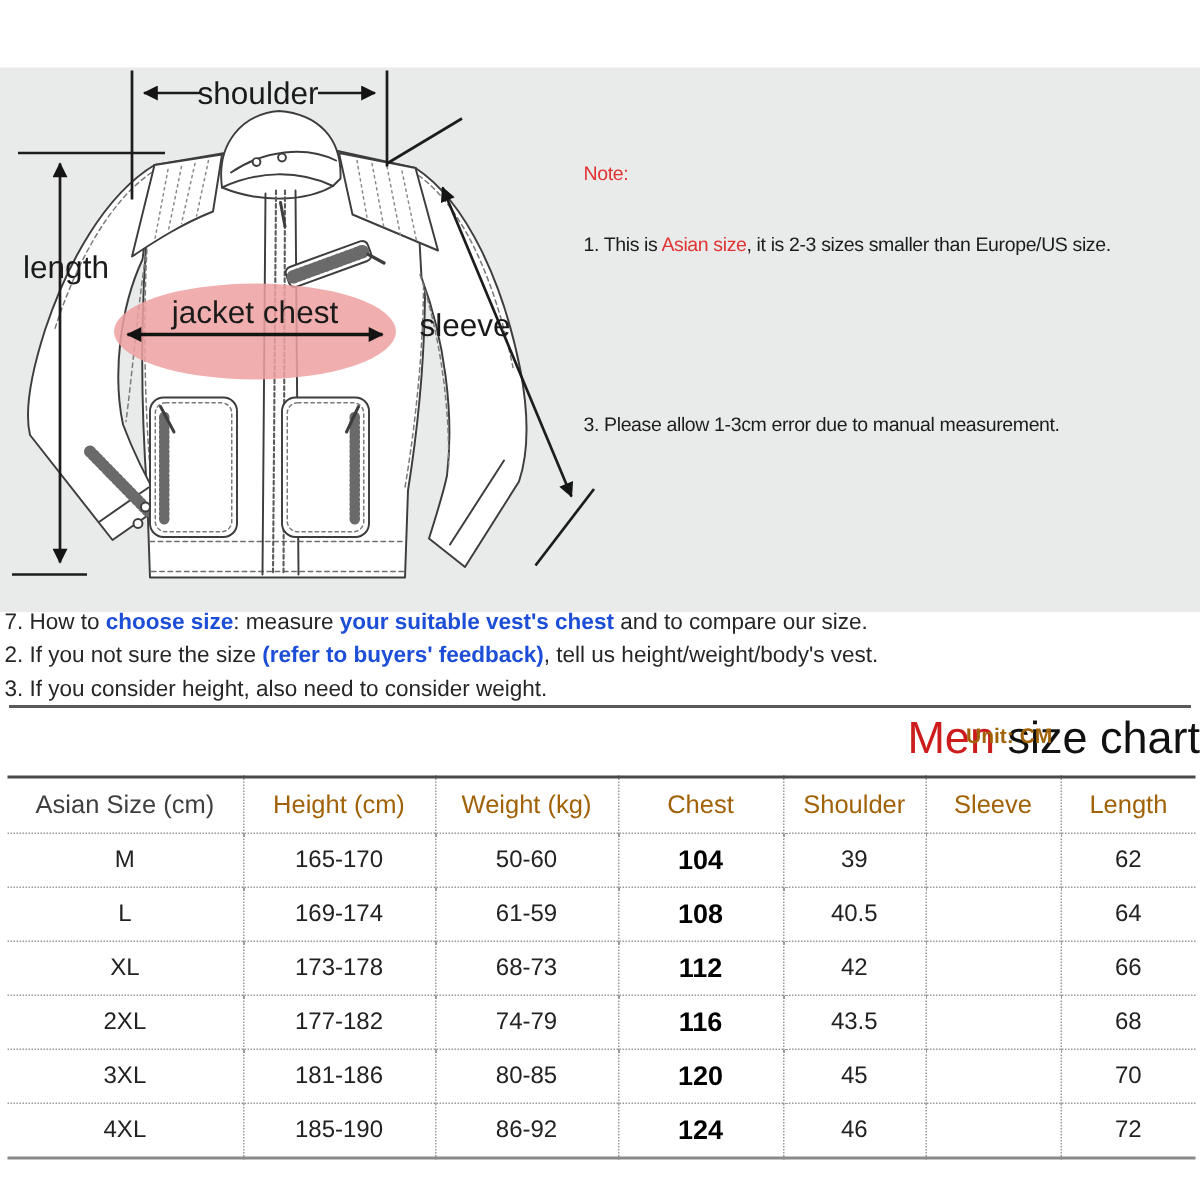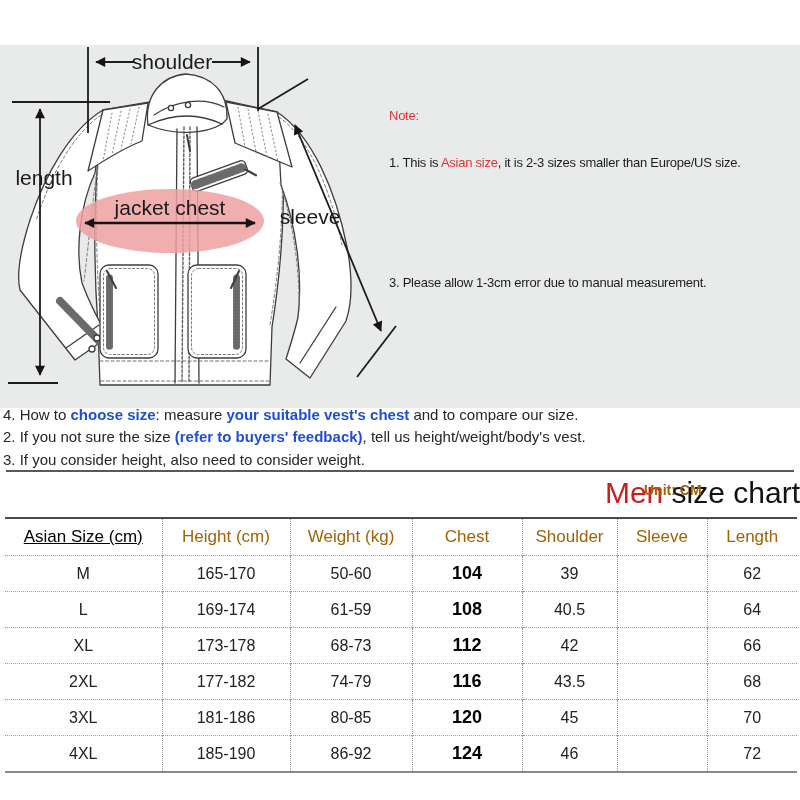--- a/index.html
+++ b/index.html
@@ -27,21 +27,21 @@
   
   .title-row{position:absolute;left:0;top:476px;width:800px;height:40px;}
   .chart-title{text-align:right;font-size:30px;color:#111;}
   .chart-title .red-title{color:#cc1c1c;}
   .unit{position:absolute;left:644px;top:6px;font-size:14px;font-weight:bold;color:#a16207;}
 
   
   table.size-table{position:absolute;left:5px;top:517px;width:792px;border-collapse:collapse;table-layout:fixed;
     border-top:2px solid #4a4a4a;border-bottom:2px solid #8a8a8a;}
   .size-table th{height:34px;font-weight:normal;font-size:17px;text-align:center;color:#a16207;}
-  .size-table th:first-child{color:#000000;text-decoration:underline;}
+  .size-table th:first-child{color:#404040;}
   .size-table td{height:33px;font-size:16px;text-align:center;color:#222;}
   .size-table th + th, .size-table td + td{border-left:1px dotted #9a9a9a;}
   .size-table tbody td{border-top:1px dotted #9a9a9a;}
   .size-table td:nth-child(4){font-weight:bold;font-size:18px;color:#000;}
 </style>
 </head>
 <body>
 
 <div id="stage">
 
@@ -142,21 +142,21 @@
     </svg>
 
     <div class="note-block note-heading">Note:</div>
     <div class="note-block note-item1"><span>1. This is </span><span class="red-note">Asian size</span><span>, it is 2-3 sizes smaller than Europe/US size.</span></div>
     <div class="note-block note-item2">
     </div>
     <div class="note-block note-item3">3. Please allow 1-3cm error due to manual measurement.</div>
   </div>
 
   <div class="tips">
-    <div><span>4. How to </span><span class="red-tip">choose size</span><span>: measure </span><span class="red-tip">your suitable vest's chest</span><span> and to compare our size.</span></div>
+    <div><span>7. How to </span><span class="red-tip">choose size</span><span>: measure </span><span class="red-tip">your suitable vest's chest</span><span> and to compare our size.</span></div>
     <div><span>2. If you not sure the size </span><span class="red-tip">(refer to buyers' feedback)</span><span>, tell us height/weight/body's vest.</span></div>
     <div>3. If you consider height, also need to consider weight.</div>
   </div>
 
   <div class="rule-top"></div>
 
   <div class="title-row">
     <div class="chart-title"><span class="red-title">Men</span><span> size chart</span></div>
     <div class="unit">Unit: CM</div>
   </div>

